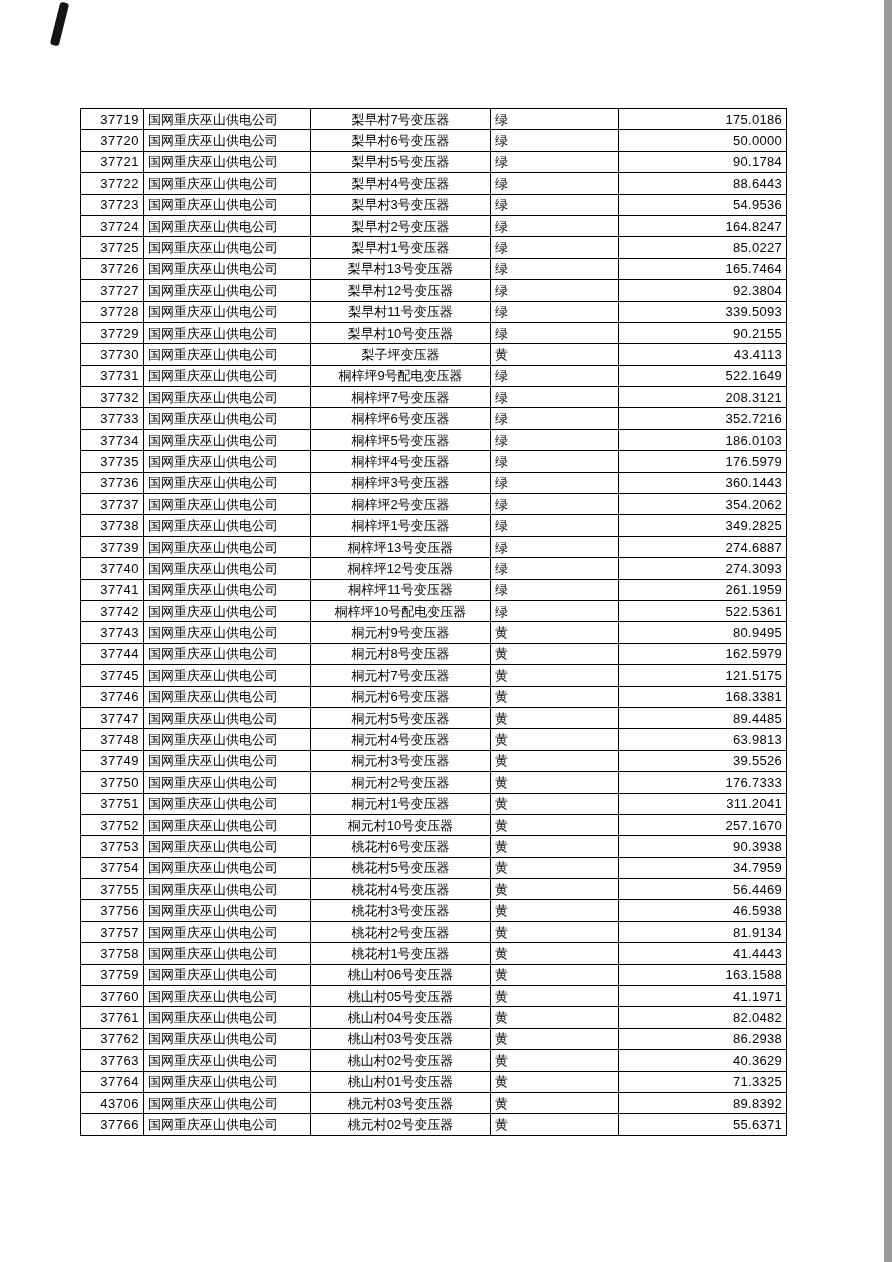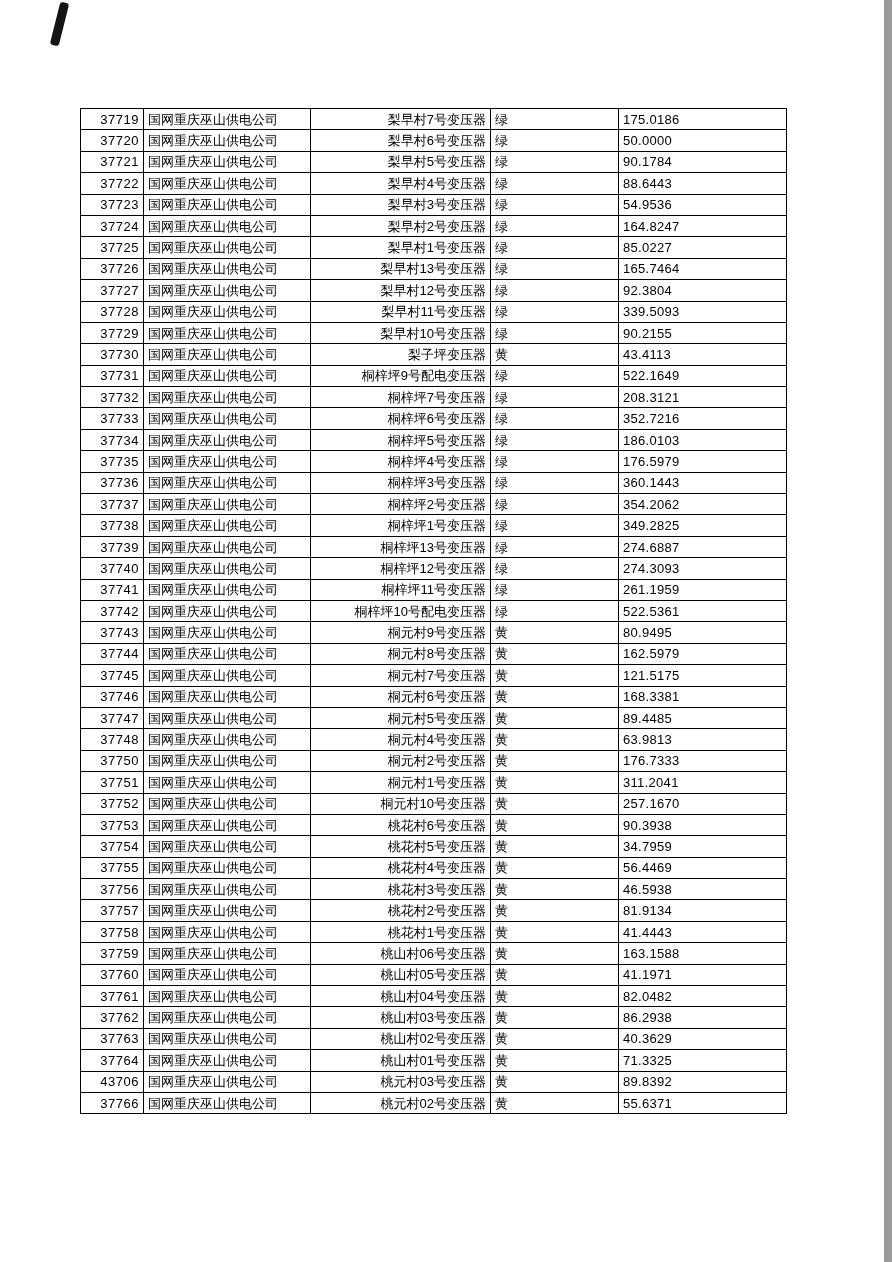--- a/index.html
+++ b/index.html
@@ -37,23 +37,23 @@
     height: 21.4px;
     font-size: 13px;
     line-height: 1;
     padding: 0 4px;
     white-space: nowrap;
     overflow: hidden;
     vertical-align: middle;
   }
   td.col-id        { width: 63px;  text-align: right; letter-spacing: 0.5px; }
   td.col-company   { width: 167px; text-align: left; }
-  td.col-transformer { width: 180px; text-align: right; margin-left: 35px; }
+  td.col-transformer { width: 180px; text-align: center; margin-left: 35px; }
   td.col-status    { width: 128px; text-align: left; }
-  td.col-value     { width: 168px; text-align: left; padding-right: 48px; letter-spacing: 0.3px; }
+  td.col-value     { width: 168px; text-align: right; padding-right: 48px; letter-spacing: 0.3px; }
 </style>
 </head>
 <body>
 
 <div class="corner-mark"></div>
 <div class="right-edge-strip"></div>
 
 <table class="data-table">
   <tbody id="table-body">
       <tr>
@@ -260,20 +260,27 @@
     <td class="col-value">89.4485</td>
   </tr>
       <tr>
     <td class="col-id">37748</td>
     <td class="col-company">国网重庆巫山供电公司</td>
     <td class="col-transformer">桐元村4号变压器</td>
     <td class="col-status">黄</td>
     <td class="col-value">63.9813</td>
   </tr>
       <tr>
+    <td class="col-id">37749</td>
+    <td class="col-company">国网重庆巫山供电公司</td>
+    <td class="col-transformer">桐元村3号变压器</td>
+    <td class="col-status">黄</td>
+    <td class="col-value">39.5526</td>
+  </tr>
+      <tr>
     <td class="col-id">37750</td>
     <td class="col-company">国网重庆巫山供电公司</td>
     <td class="col-transformer">桐元村2号变压器</td>
     <td class="col-status">黄</td>
     <td class="col-value">176.7333</td>
   </tr>
       <tr>
     <td class="col-id">37751</td>
     <td class="col-company">国网重庆巫山供电公司</td>
     <td class="col-transformer">桐元村1号变压器</td>

